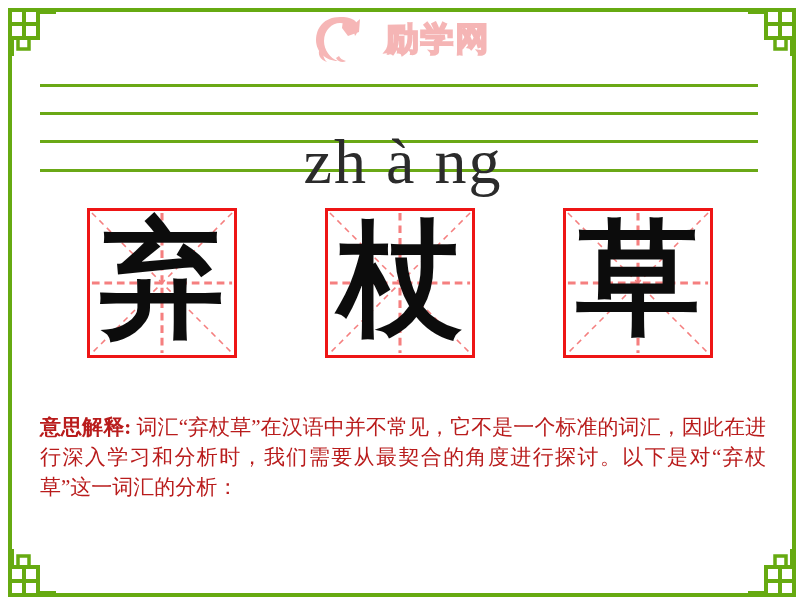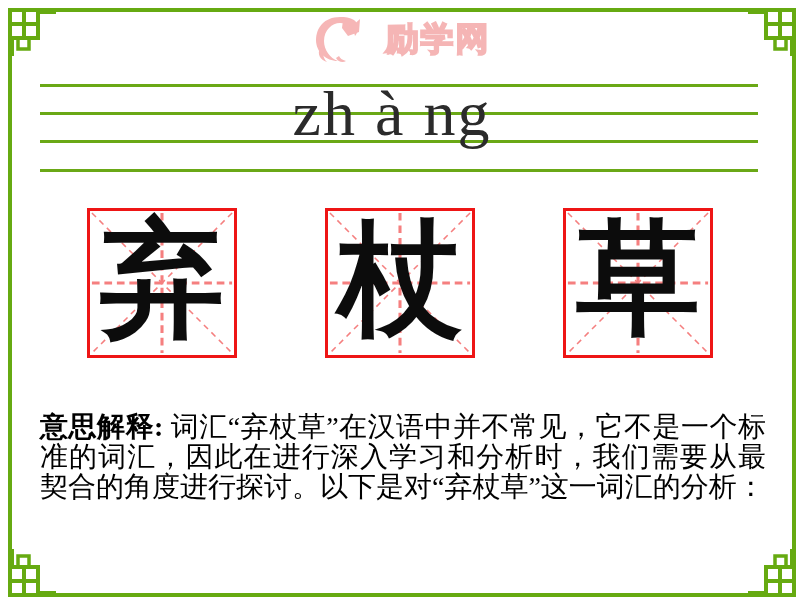--- a/index.html
+++ b/index.html
@@ -70,21 +70,21 @@
     top: -2px;
     transform: translateX(-50%);
     font-family: "Liberation Serif", "DejaVu Serif", serif;
     font-size: 64px;
     line-height: 64px;
     color: #2b2b2b;
     white-space: pre;
     letter-spacing: 2px;
   }
   .syll-1 { left: 96px; }
-  .syll-2 { left: 352px; }
+  .syll-2 { left: 363px; margin-top: 48px; }
   .syll-3 { left: 602px; }
 
   
   .char-row {
     position: absolute;
     left: 0; top: 208px;
     width: 800px;
     display: flex;
     justify-content: center;
     gap: 88px;
@@ -111,23 +111,23 @@
     font-family: "Liberation Serif", "DejaVu Serif", serif;
     line-height: 1;
     padding-bottom: 6px;
   }
 
   
   .explanation {
     position: absolute;
     left: 40px; top: 412px;
     width: 726px;
-    font-size: 28px;
+    font-size: 21px;
     line-height: 30px;
-    color: #000000;
+    color: #b91c1c;
     font-family: "Liberation Serif", "DejaVu Serif", serif;
     text-align: justify;
   }
   .explanation b { font-weight: bold; }
 </style>
 </head>
 <body>
 
 <div class="frame-border"></div>
 

